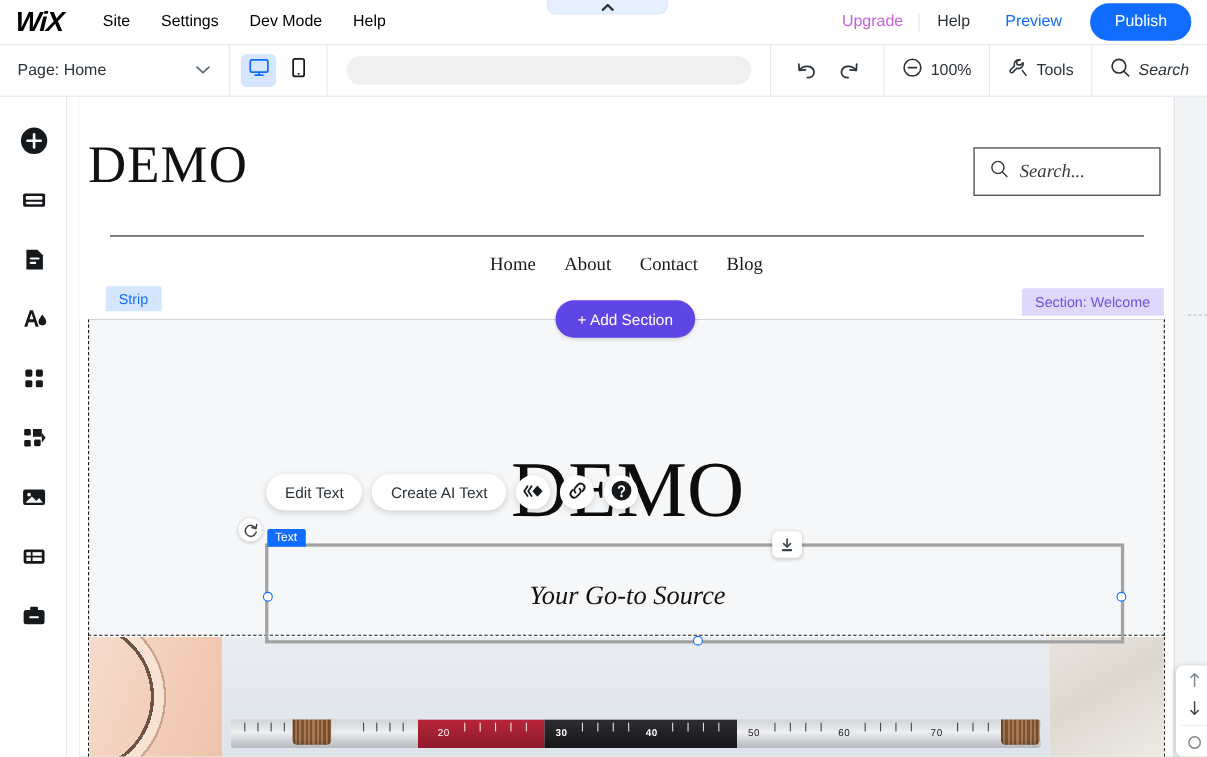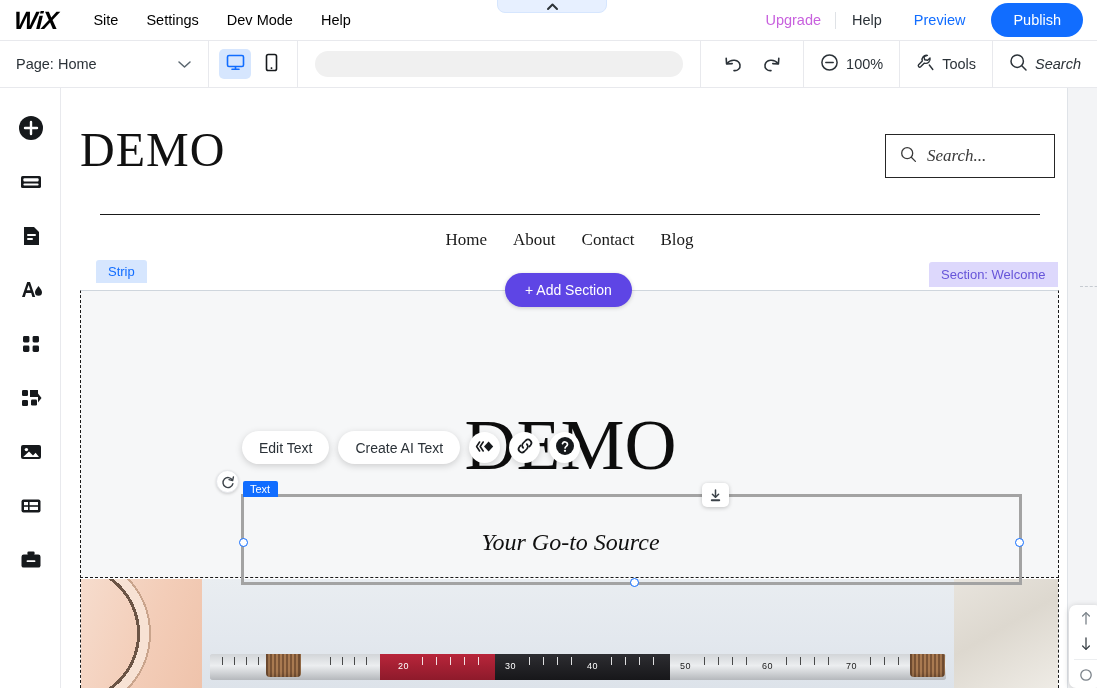--- a/index.html
+++ b/index.html
@@ -331,21 +331,21 @@
   .ruler {
     position: absolute; left: 8px; bottom: 8px;
     width: 736px; height: 26px;
     background: linear-gradient(180deg,#d7dade 0%,#b9bcc1 12%,#e8eaec 50%,#a9acb1 88%,#cfd2d6 100%);
     border-radius: 3px;
     overflow: hidden;
     display: flex; align-items: center; justify-content: space-between;
   }
   .ruler-seg { height: 26px; position: relative; }
   .seg-red   { background: linear-gradient(180deg,#b8253a,#8e1a2b); }
-  .seg-black { background: linear-gradient(180deg,#2d2d31,#17171a); }
+  .seg-black { background: linear-gradient(180deg,#2d2d31,#17171a); font-weight: bold; }
   .seg-clear { background: linear-gradient(180deg,#d2d5d8 0%,#eceef0 45%,#b5b8bc 100%); }
   .knob {
     position: absolute; bottom: 3px; width: 35px; height: 34px;
     border-radius: 4px;
     background: repeating-linear-gradient(90deg,#7b5436 0 2px,#a97a51 2px 4px);
     box-shadow: inset 0 0 6px rgba(0,0,0,.35);
   }
   .knob.l { left: 56px; }
   .knob.r { left: 700px; }
   .tick { position: absolute; top: 3px; width: 1px; height: 8px; background: rgba(255,255,255,.85); }

